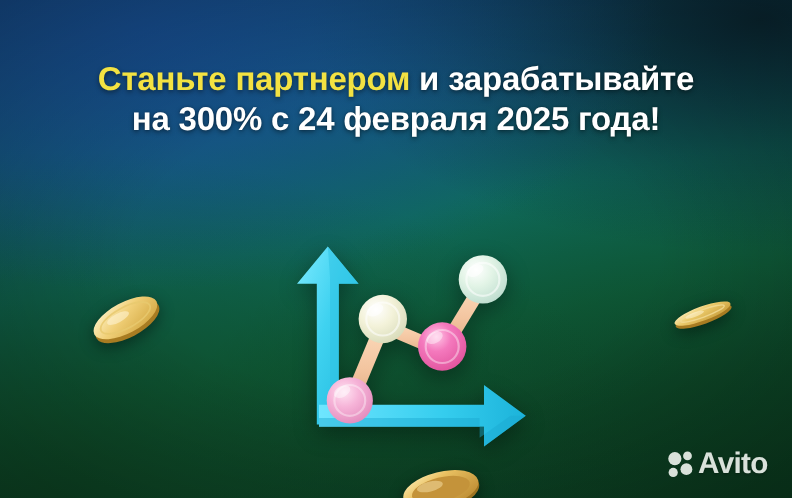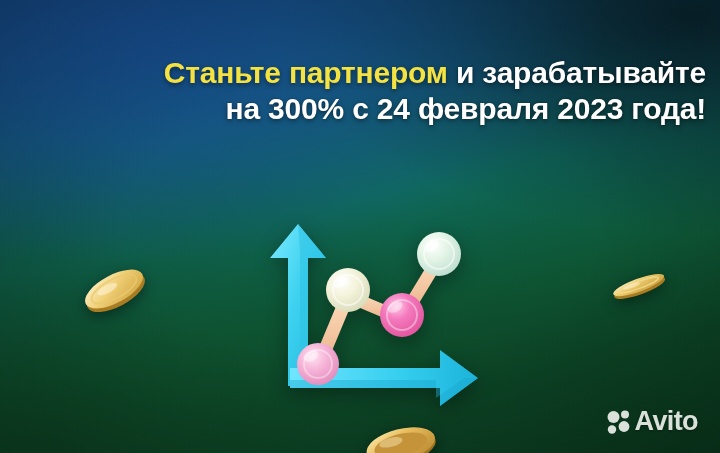--- a/index.html
+++ b/index.html
@@ -29,21 +29,21 @@
     font-weight:bold;
     font-size:30px;
     line-height:36px;
     letter-spacing:-0.2px;
     color:#ffffff;
     text-shadow:0 2px 5px rgba(0,0,0,.42), 0 0 2px rgba(0,0,0,.30);
     z-index:6;
     padding:0 14px;
   }
   .headline .hl{ color:#f3e242; text-shadow:0 2px 5px rgba(0,0,0,.45); }
-  .headline .ln{ display:block; white-space:nowrap;text-align:right; }
+  .headline .ln{ display:block; white-space:nowrap; }
 
   
   .chart{ position:absolute; left:250px; top:218px; width:250px; height:190px; z-index:4; }
   .chart svg{ display:block; filter:drop-shadow(0 6px 10px rgba(0,0,0,.35)); }
 
   
   .coin{ position:absolute; z-index:5; }
   .coin svg{ display:block; filter:drop-shadow(0 4px 7px rgba(0,0,0,.42)); }
   .coin-left{ left:78px; top:258px; }
   .coin-right{ left:608px; top:264px; }
@@ -62,21 +62,21 @@
     text-shadow:0 1px 3px rgba(0,0,0,.35);
   }
 </style>
 </head>
 <body>
 
 <div class="banner">
 
   <div class="headline">
     <span class="ln"><span class="hl">Станьте партнером</span><span> и зарабатывайте</span></span>
-    <span class="ln">на 300% с 24 февраля 2023 года!</span>
+    <span class="ln">на 300% с 24 февраля 2025 года!</span>
   </div>
 
   <div class="chart">
     <svg width="250" height="190" viewBox="0 0 250 190" xmlns="http://www.w3.org/2000/svg">
       <defs>
         <linearGradient id="axGrad" x1="0" y1="0" x2="1" y2="1">
           <stop offset="0%" stop-color="#7ceaff"></stop>
           <stop offset="45%" stop-color="#3fd2f0"></stop>
           <stop offset="100%" stop-color="#1fb8dd"></stop>
         </linearGradient>

